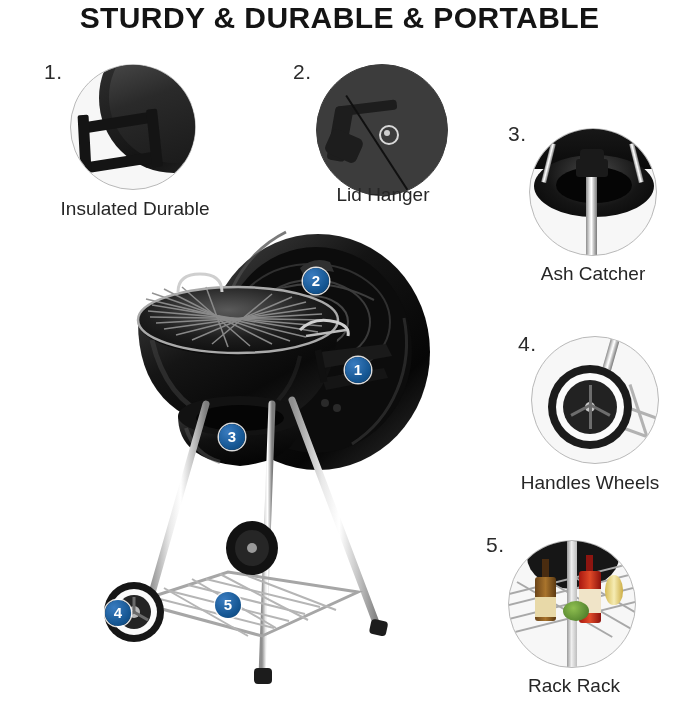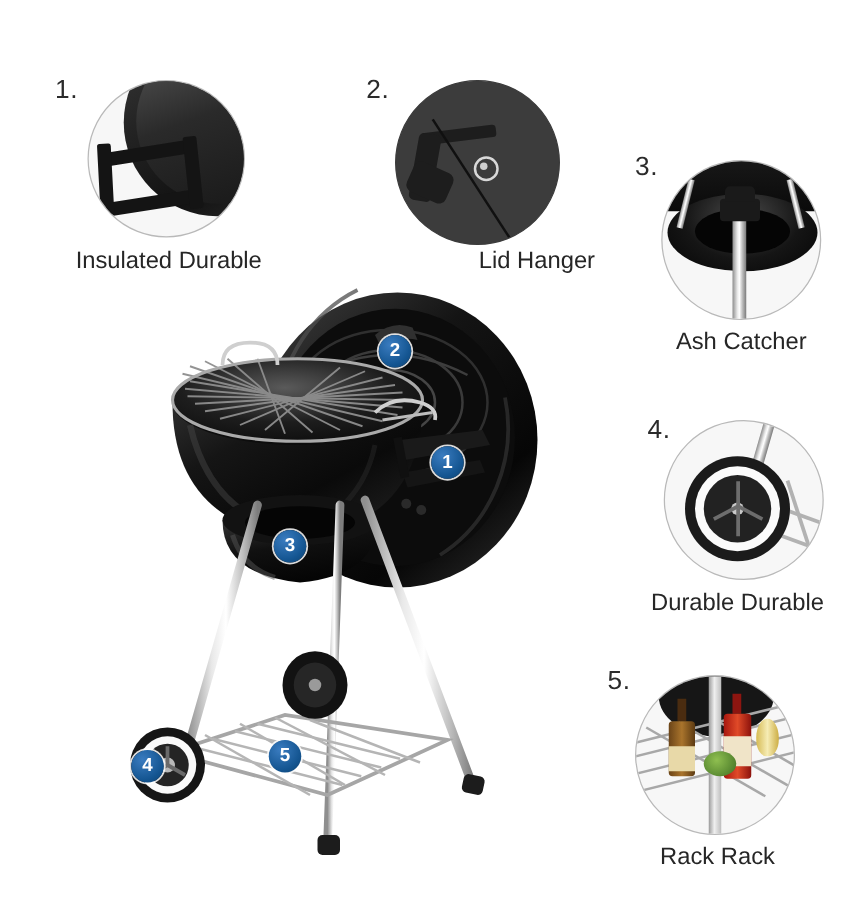--- a/index.html
+++ b/index.html
@@ -197,20 +197,21 @@
     line-height: 26px;
     text-align: center;
     box-shadow: 0 0 0 1.5px rgba(255,255,255,0.85);
   }
 </style>
 </head>
 <body>
 
 <div id="page">
 
+  <div id="title">STURDY &amp; DURABLE &amp; PORTABLE</div>
 
   <svg id="grill" viewBox="0 0 679 721" xmlns="http://www.w3.org/2000/svg">
     <defs>
       <linearGradient id="bowlG" x1="0" y1="0" x2="1" y2="1">
         <stop offset="0%" stop-color="#2e2e2e"></stop>
         <stop offset="28%" stop-color="#151515"></stop>
         <stop offset="60%" stop-color="#0a0a0a"></stop>
         <stop offset="100%" stop-color="#262626"></stop>
       </linearGradient>
       <linearGradient id="lidG" x1="0.1" y1="0" x2="0.9" y2="1">
@@ -369,21 +370,21 @@
 
         <div class="hookwedge" style="left:20px; top:38px; width:60px; height:10px; transform:rotate(-7deg); border-radius:3px;"></div>
         <div class="hookwedge" style="left:14px; top:42px; width:18px; height:54px; transform:rotate(10deg); border-radius:4px;"></div>
         <div class="hookwedge" style="left:10px; top:68px; width:34px; height:26px; transform:rotate(24deg); border-radius:6px;"></div>
 
         <div class="hookline" style="left:30px; top:30px; width:130px; height:2px; transform:rotate(57deg);"></div>
         <div class="screwring" style="left:62px; top:60px;"></div>
         <div class="screwdot" style="left:67px; top:65px;"></div>
       </div>
     </div>
-    <div class="callout-label" style="left:290px; top:198px; width:186px;text-align:right;">Lid Hanger</div>
+    <div class="callout-label" style="left:290px; top:184px; width:186px;">Lid Hanger</div>
   </div>
 
   <div class="callout" style="left:0; top:0;">
     <div class="callout-num" style="left:508px; top:122px;">3.</div>
     <div class="circ" style="left:529px; top:128px; width:128px; height:128px;">
       <div class="art">
         <div class="kettletop" style="left:-14px; top:-8px; width:156px; height:48px;"></div>
         <div class="bowlunder" style="left:4px; top:26px; width:120px; height:62px;"></div>
         <div class="bowlunder" style="left:26px; top:38px; width:76px; height:36px; background:#050505;"></div>
         <div class="rodvert" style="left:56px; top:34px; width:11px; height:94px;"></div>
@@ -408,21 +409,21 @@
         <div class="tyre" style="left:16px; top:28px; width:84px; height:84px;"></div>
         <div class="whitewall" style="left:24px; top:36px; width:68px; height:68px;"></div>
         <div class="hubdark" style="left:31px; top:43px; width:54px; height:54px;"></div>
         <div class="hubcap" style="left:53px; top:65px; width:10px; height:10px;"></div>
         <div class="spoke" style="left:57px; top:48px; width:3px; height:22px;"></div>
         <div class="spoke" style="left:57px; top:70px; width:3px; height:22px;"></div>
         <div class="spoke" style="left:57px; top:68px; width:3px; height:22px; transform:rotate(62deg);"></div>
         <div class="spoke" style="left:57px; top:68px; width:3px; height:22px; transform:rotate(-62deg);"></div>
       </div>
     </div>
-    <div class="callout-label" style="left:500px; top:472px; width:180px;">Durable Durable</div>
+    <div class="callout-label" style="left:500px; top:472px; width:180px;">Handles Wheels</div>
   </div>
 
   <div class="callout" style="left:0; top:0;">
     <div class="callout-num" style="left:486px; top:533px;">5.</div>
     <div class="circ" style="left:508px; top:540px; width:128px; height:128px;">
       <div class="art">
 
         <div style="position:absolute; left:18px; top:-16px; width:92px; height:64px; border-radius:50%; background:#161616;"></div>
 
         <div class="rackbar" style="left:-4px; top:64px; width:150px; height:2px; transform:rotate(-14deg);"></div>

